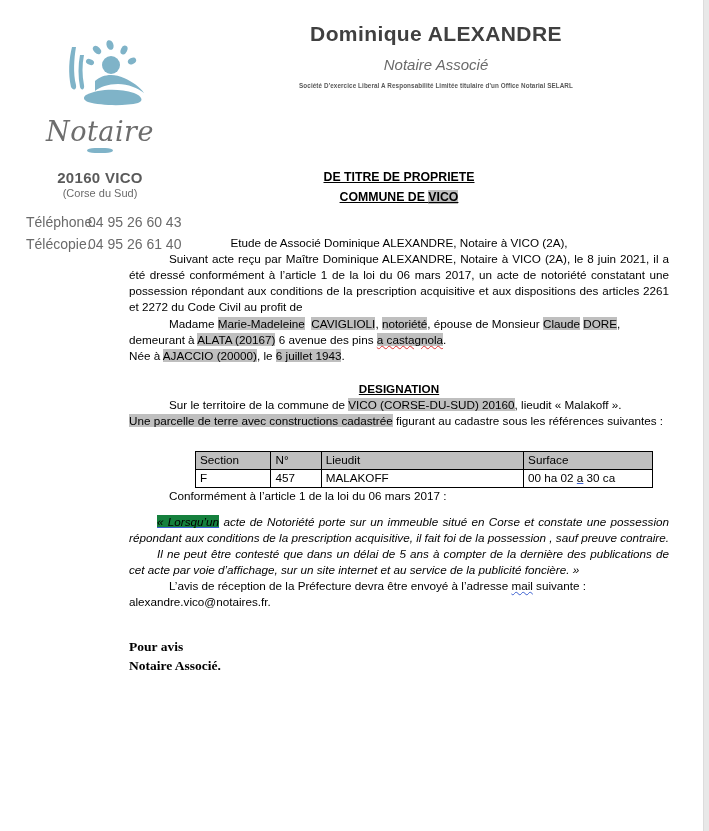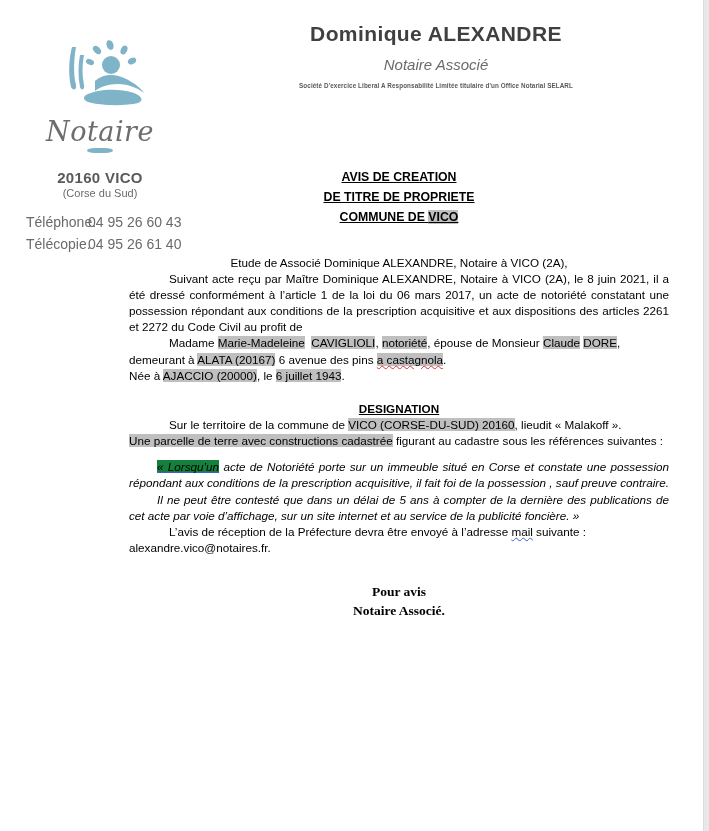--- a/index.html
+++ b/index.html
@@ -204,21 +204,21 @@
     margin-top: 10px;
     font-style: italic;
     text-align: justify;
   }
   .quote-block .qp { margin: 0; text-indent: 28px; }
   .p-prefecture { margin-top: 20px; text-indent: 28px; }
   .p-prefecture .l2 { text-indent: 0; }
 
   .signature {
     margin-top: 26px;
-    text-align: center;
+    text-align: left;
     font-family: "Liberation Serif", serif;
     font-weight: bold;
     font-size: 13.5px;
     line-height: 1.42;
   }
   .signature div { display: block; }
 </style>
 </head>
 <body>
 
@@ -270,41 +270,59 @@
 
   <div class="masthead">
     <div class="firm-name">Dominique ALEXANDRE</div>
     <div class="firm-role">Notaire Associé</div>
     <div class="firm-legal">Société D'exercice Liberal A Responsabilité Limitée titulaire d'un Office Notarial  SELARL</div>
   </div>
 
   <div class="doc-body">
 
     <div class="title-block">
-      <span class="tline ul">AVIS DE CREATION</span>
       <span class="tline ul">DE TITRE DE PROPRIETE</span>
       <span class="tline"><u><span>COMMUNE DE </span><span class="hl">VICO</span></u></span>
     </div>
 
     <div class="lead-line">Etude de Associé Dominique ALEXANDRE, Notaire à VICO (2A),</div>
 
     <p class="para p-acte">Suivant acte reçu par Maître Dominique ALEXANDRE, Notaire à VICO (2A), le 8 juin 2021, il a été dressé conformément à l’article 1 de la loi du 06 mars 2017, un acte de notoriété constatant une possession répondant aux conditions de la prescription acquisitive et aux dispositions des articles 2261 et 2272 du Code Civil au profit de</p>
 
     <p class="para p-person"><span>Madame </span><span class="hl">Marie-Madeleine</span><span>&nbsp;&nbsp;</span><span class="hl">CAVIGLIOLI</span><span>, </span><span class="hl">notoriété</span><span>, épouse de Monsieur </span><span class="hl">Claude</span><span>&nbsp;</span><span class="hl">DORE</span><span>,</span><br>
       <span class="l2"><span>demeurant à </span><span class="hl">ALATA (20167)</span><span> 6 avenue des pins </span><span class="hl sp-red">a castagnola</span><span>.</span></span><br>
       <span class="l3"><span>Née à </span><span class="hl">AJACCIO (20000)</span><span>, le </span><span class="hl">6 juillet 1943</span><span>.</span></span>
     </p>
 
     <div class="section-heading">DESIGNATION</div>
 
     <p class="para p-designation"><span>Sur le territoire de la commune de </span><span class="hl">VICO (CORSE-DU-SUD) 20160</span><span>, lieudit « Malakoff ».</span><br>
       <span class="l2"><span class="hl">Une parcelle de terre avec constructions cadastrée</span><span> figurant au cadastre sous les références suivantes :</span></span>
     </p>
 
-
+    <table class="cadastre-table">
+      <thead>
+        <tr>
+          <th class="col-section">Section</th>
+          <th class="col-num">N°</th>
+          <th class="col-lieudit">Lieudit</th>
+          <th class="col-surface">Surface</th>
+        </tr>
+      </thead>
+      <tbody>
+        <tr>
+          <td>F</td>
+          <td>457</td>
+          <td>MALAKOFF</td>
+          <td><span>00 ha 02 </span><span class="sp-blue-solid">a</span><span> 30 ca</span></td>
+        </tr>
+      </tbody>
+    </table>
+
+    <p class="para p-conform">Conformément à l’article 1 de la loi du 06 mars 2017 :</p>
 
     <div class="quote-block">
       <p class="qp"><span class="hl-blue sp-blue-solid">«  Lorsqu’un</span><span> acte de Notoriété porte sur un immeuble situé en Corse et constate une possession répondant aux conditions de la prescription acquisitive, il fait foi de la possession , sauf preuve contraire.</span></p>
       <p class="qp">Il ne peut être contesté que dans un délai de 5 ans à compter de la dernière des publications de cet acte par voie d’affichage, sur un site internet et au service de la publicité foncière. »</p>
     </div>
 
     <p class="para p-prefecture"><span>L’avis de réception de la Préfecture devra être envoyé à l’adresse </span><span class="sp-blue">mail</span><span> suivante :</span><br>
       <span class="l2">alexandre.vico@notaires.fr.</span>
     </p>
 

